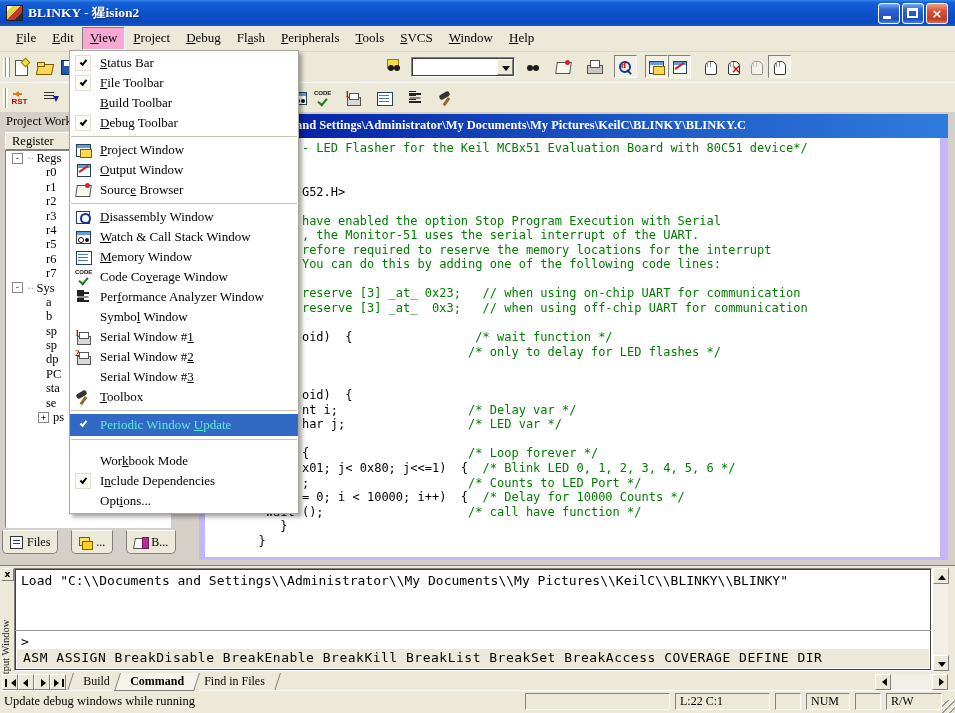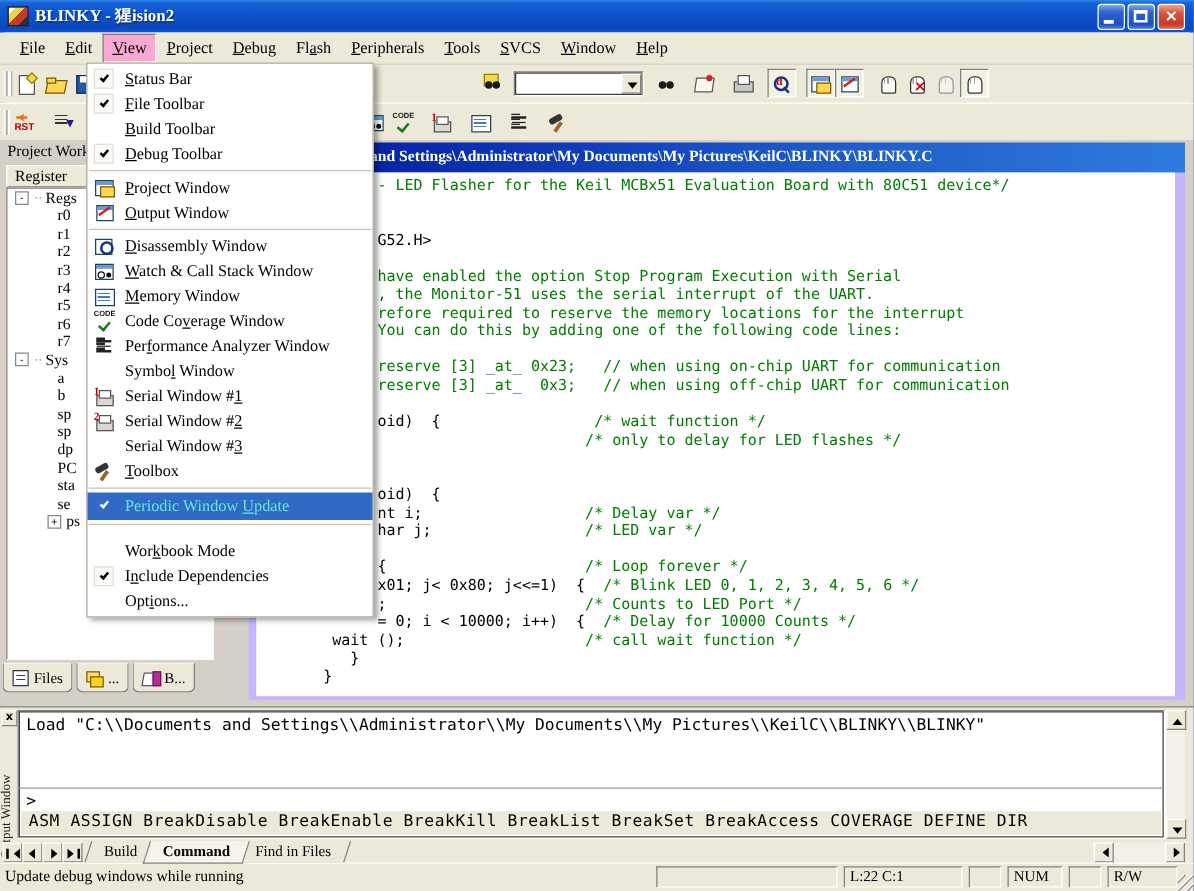--- a/index.html
+++ b/index.html
@@ -80,21 +80,21 @@
   
   .main{position:absolute;left:-3px;top:112px;width:955px;height:453px;background:#D4D0C8;}
   .pw-caption{position:absolute;left:2px;top:2px;width:172px;height:16px;font-size:12.5px;overflow:hidden;white-space:nowrap;padding-left:4px;}
   .reg-header{position:absolute;left:5px;top:20px;width:166px;height:18px;background:#ECE9D8;border:1px solid;border-color:#fff #808080 #808080 #fff;font-size:12.5px;padding:1px 0 0 6px;}
   .treebox{position:absolute;left:5px;top:38px;width:166px;height:378px;background:#fff;border:1px solid;border-color:#808080 #fff #fff #808080;overflow:hidden;font-size:12.5px;}
   .trow{height:14.4px;line-height:14.4px;white-space:nowrap;position:relative;}
   .trow .exp{display:inline-block;width:11px;height:11px;border:1px solid #888;background:#fff;font:8px/9px "DejaVu Sans Mono",monospace;text-align:center;vertical-align:middle;margin:0 4px 2px 6px;}
   .trow.child{padding-left:40px;}
   .trow.child.plus{padding-left:26px;}
   .trow .dots{color:#AAA;letter-spacing:-1px;}
-  .pw-tabs{position:absolute;left:2px;top:418px;height:26px;display:flex;gap:3px;justify-content:space-between;}
+  .pw-tabs{position:absolute;left:2px;top:418px;height:26px;display:flex;gap:13px;justify-content:space-between;}
   .ptab{height:24px;background:#ECE9D8;border:1px solid #808080;border-top:1px solid #fff;border-radius:0 0 5px 5px;display:flex;align-items:center;padding:0 7px;gap:4px;font-size:12px;}
   .ptab .fico{width:13px;height:13px;position:relative;}
   .fico.files-icon{background:#fff;border:1px solid #334;box-shadow:inset 0 0 0 1px #fff,inset 0 3px 0 1px #fff,inset 0 -2px 0 #fff;}
   .fico.files-icon::before{content:"";position:absolute;left:2px;top:3px;width:7px;height:6px;background:repeating-linear-gradient(180deg,#338 0 1px,transparent 1px 3px);}
   .fico.folders-icon{background:none;}
   .fico.folders-icon::before{content:"";position:absolute;left:0;top:1px;width:9px;height:7px;background:#FFE066;border:1px solid #7A5C00;}
   .fico.folders-icon::after{content:"";position:absolute;left:3px;top:5px;width:9px;height:7px;background:#FFD21E;border:1px solid #7A5C00;}
   .fico.books-icon::before{content:"";position:absolute;left:0;top:2px;width:11px;height:9px;background:#fff;border:1px solid #555;transform:skewX(-10deg);}
   .fico.books-icon::after{content:"";position:absolute;left:8px;top:1px;width:5px;height:10px;background:#B03090;border:1px solid #701860;}
   
@@ -351,21 +351,21 @@
           <div class="cl">&nbsp;</div>
           <div class="cl">&nbsp;</div>
           <div class="cl"><span class="b">             oid)  {</span></div>
           <div class="cl"><span class="b">             nt i;                  </span><span class="g">/* Delay var */</span></div>
           <div class="cl"><span class="b">             har j;                 </span><span class="g">/* LED var */</span></div>
           <div class="cl">&nbsp;</div>
           <div class="cl"><span class="b">             {                      </span><span class="g">/* Loop forever */</span></div>
           <div class="cl"><span class="b">             x01; j&lt; 0x80; j&lt;&lt;=1)  {</span><span class="g">  /* Blink LED 0, 1, 2, 3, 4, 5, 6 */</span></div>
           <div class="cl"><span class="b">             ;                      </span><span class="g">/* Counts to LED Port */</span></div>
           <div class="cl"><span class="b">             = 0; i &lt; 10000; i++)  {</span><span class="g">  /* Delay for 10000 Counts */</span></div>
-          <div class="cl"><span class="b">        wait ();                    </span><span class="g">/* call wait function */</span></div>
+          <div class="cl"><span class="b">        wait ();                    </span><span class="g">/* call have function */</span></div>
           <div class="cl"><span class="b">          }</span></div>
           <div class="cl"><span class="b">       }</span></div>
         </div>
     </div>
   </div>
 
   <div class="output">
     <div class="out-strip">
       <span class="out-close">x</span>
       <span class="out-vlabel">Output Window</span>
@@ -435,20 +435,21 @@
       <div class="vmi"><span class="ckbox">
           <span class="ck"></span>
         </span><span><u>F</u>ile Toolbar</span></div>
       <div class="vmi"><span><u>B</u>uild Toolbar</span></div>
       <div class="vmi"><span class="ckbox">
           <span class="ck"></span>
         </span><span><u>D</u>ebug Toolbar</span></div>
       <div class="vmsep"></div>
       <div class="vmi"><span class="ico project-window-icon"></span><span><u>P</u>roject Window</span></div>
       <div class="vmi"><span class="ico output-window-icon"></span><span><u>O</u>utput Window</span></div>
+      <div class="vmi"><span class="ico source-browser-icon"></span><span>Sourc<u>e</u> Browser</span></div>
       <div class="vmsep"></div>
       <div class="vmi"><span class="ico disassembly-window-icon pgbase"></span><span><u>D</u>isassembly Window</span></div>
       <div class="vmi"><span class="ico watch-window-icon"></span><span><u>W</u>atch &amp; Call Stack Window</span></div>
       <div class="vmi"><span class="ico memory-window-icon"></span><span><u>M</u>emory Window</span></div>
       <div class="vmi"><span class="ico code-coverage-icon">
           <span class="t">CODE</span>
         </span><span>Code Co<u>v</u>erage Window</span></div>
       <div class="vmi"><span class="ico performance-analyzer-icon"></span><span>Per<u>f</u>ormance Analyzer Window</span></div>
       <div class="vmi"><span>Symbo<u>l</u> Window</span></div>
       <div class="vmi"><span class="ico serial-window-icon">

